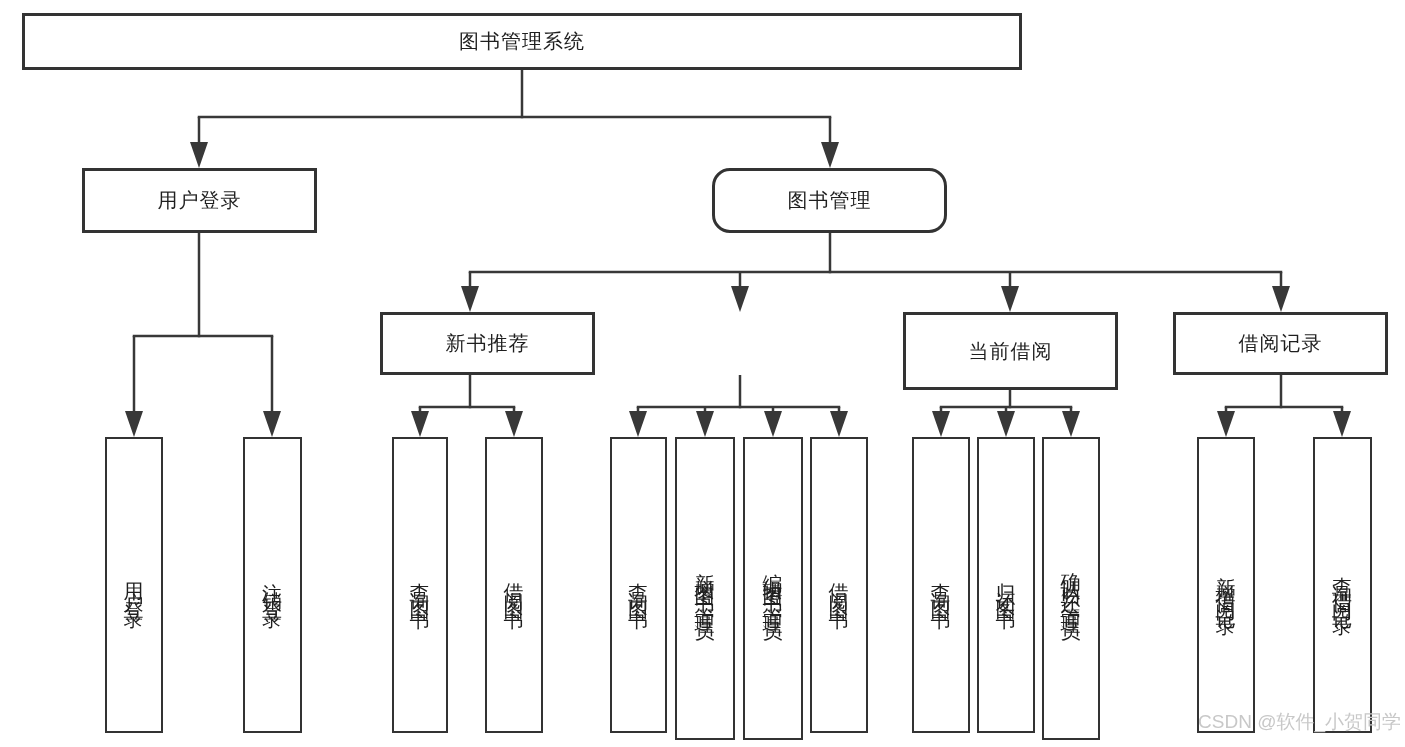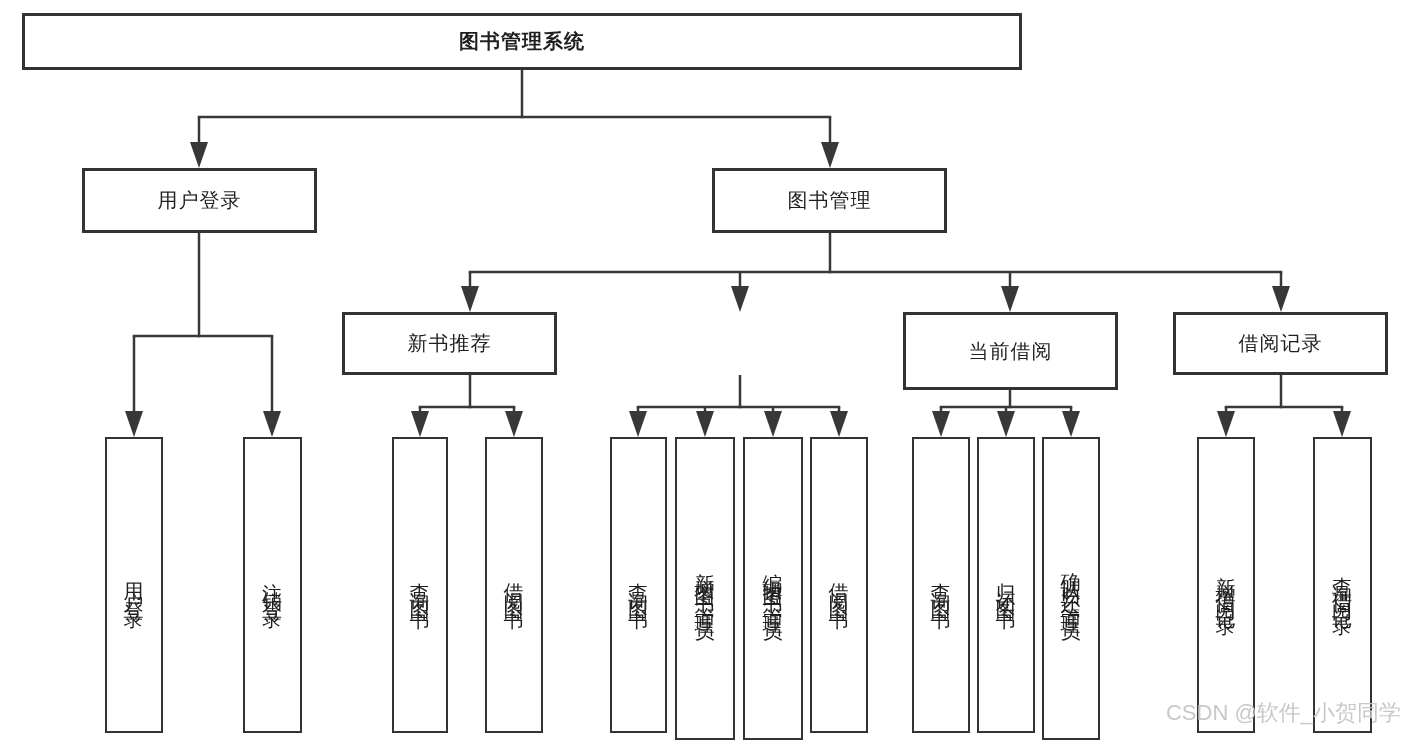--- a/index.html
+++ b/index.html
@@ -38,25 +38,25 @@
     border-width: 2.5px;
     writing-mode: vertical-rl;
     text-orientation: mixed;
     font-size: 20px;
     letter-spacing: 9px;
     line-height: 1;
     white-space: normal;
   }
 
   
-  .n-root { left: 22px;   top: 13px;  width: 1000px; height: 57px; font-weight: bold; }
+  .n-root { left: 22px;   top: 13px;  width: 1000px; height: 57px; }
   .n-u    { left: 82px;   top: 168px; width: 235px;  height: 65px; }
-  .n-m    { left: 712px;  top: 168px; width: 235px;  height: 65px; }
+  .n-m    { left: 712px;  top: 168px; width: 235px;  height: 65px; border-radius: 18px; }
 
-  .n-l31  { left: 342px;  top: 312px; width: 215px;  height: 63px; }
+  .n-l31  { left: 380px;  top: 312px; width: 215px;  height: 63px; }
   .n-l32  { left: 633px;  top: 312px; width: 215px;  height: 63px; }
   .n-l33  { left: 903px;  top: 312px; width: 215px;  height: 78px; }
   .n-l34  { left: 1173px; top: 312px; width: 215px;  height: 63px; }
 
   .n-a1 { left: 105px;  top: 437px; width: 58px; height: 296px; }
   .n-a2 { left: 243px;  top: 437px; width: 59px; height: 296px; }
   .n-b1 { left: 392px;  top: 437px; width: 56px; height: 296px; }
   .n-b2 { left: 485px;  top: 437px; width: 58px; height: 296px; }
   .n-c1 { left: 610px;  top: 437px; width: 57px; height: 296px; }
   .n-c2 { left: 675px;  top: 437px; width: 60px; height: 303px; letter-spacing: 7px; }
@@ -64,22 +64,22 @@
   .n-c4 { left: 810px;  top: 437px; width: 58px; height: 296px; }
   .n-d1 { left: 912px;  top: 437px; width: 58px; height: 296px; }
   .n-d2 { left: 977px;  top: 437px; width: 58px; height: 296px; }
   .n-d3 { left: 1042px; top: 437px; width: 58px; height: 303px; letter-spacing: 7px; }
   .n-e1 { left: 1197px; top: 437px; width: 58px; height: 296px; letter-spacing: 8px; }
   .n-e2 { left: 1313px; top: 437px; width: 59px; height: 296px; letter-spacing: 8px; }
 
   .watermark {
     position: absolute;
     right: 4px;
-    bottom: 19px;
-    font-size: 22px;
+    bottom: 12px;
+    font-size: 19px;
     color: #c8c8c8;
     letter-spacing: 0;
     z-index: 5;
   }
 </style>
 </head>
 <body>
 
 <div class="canvas">
 

